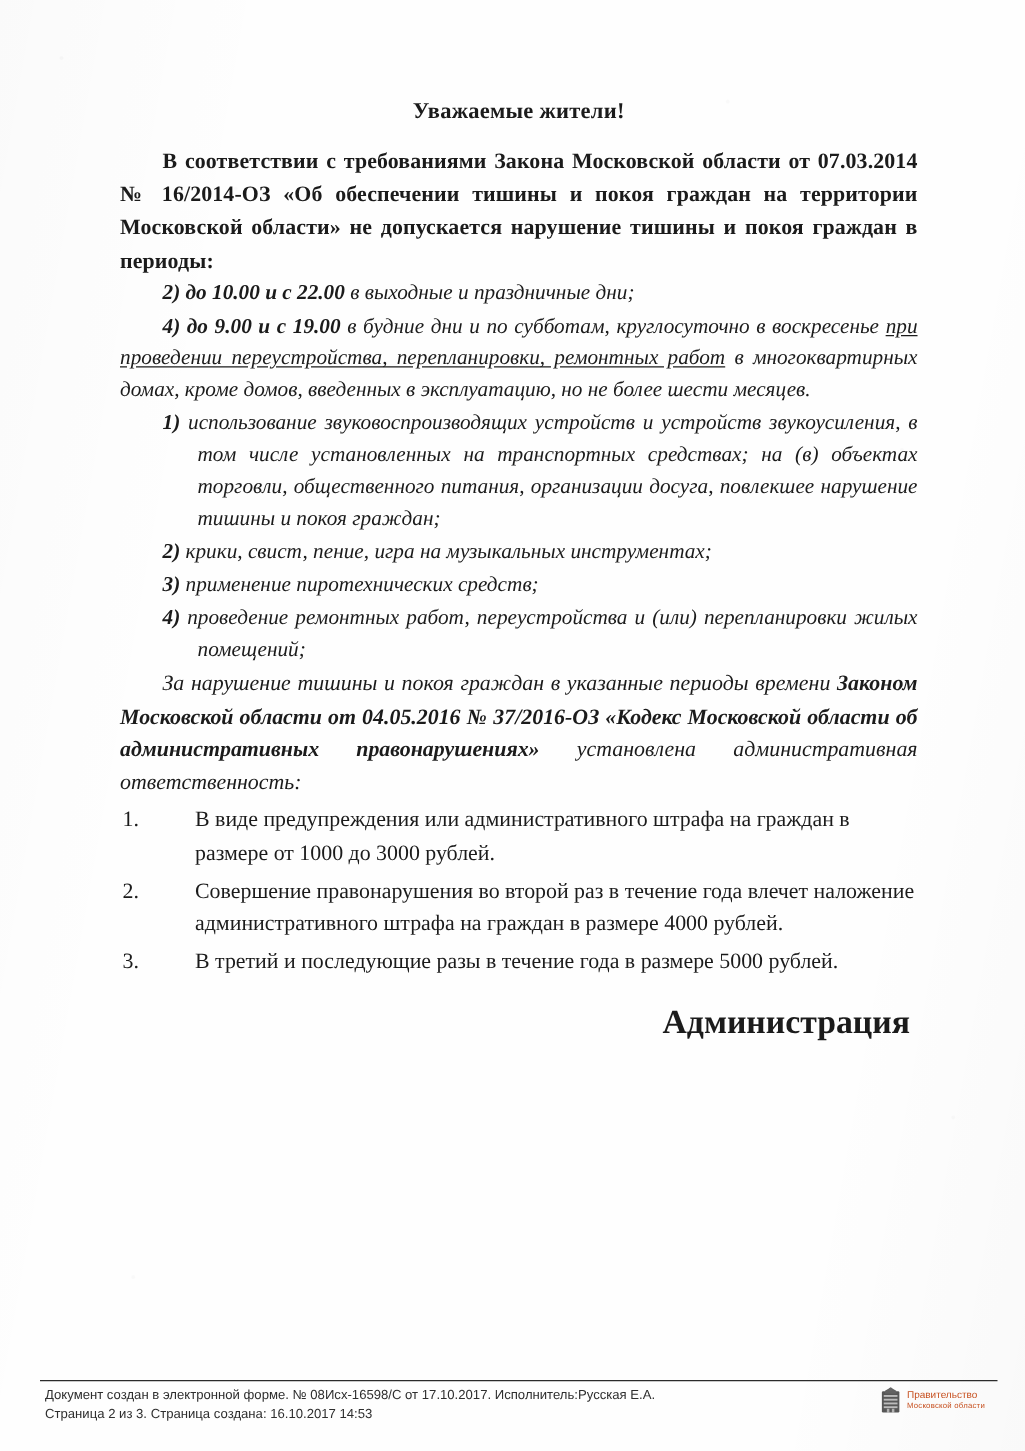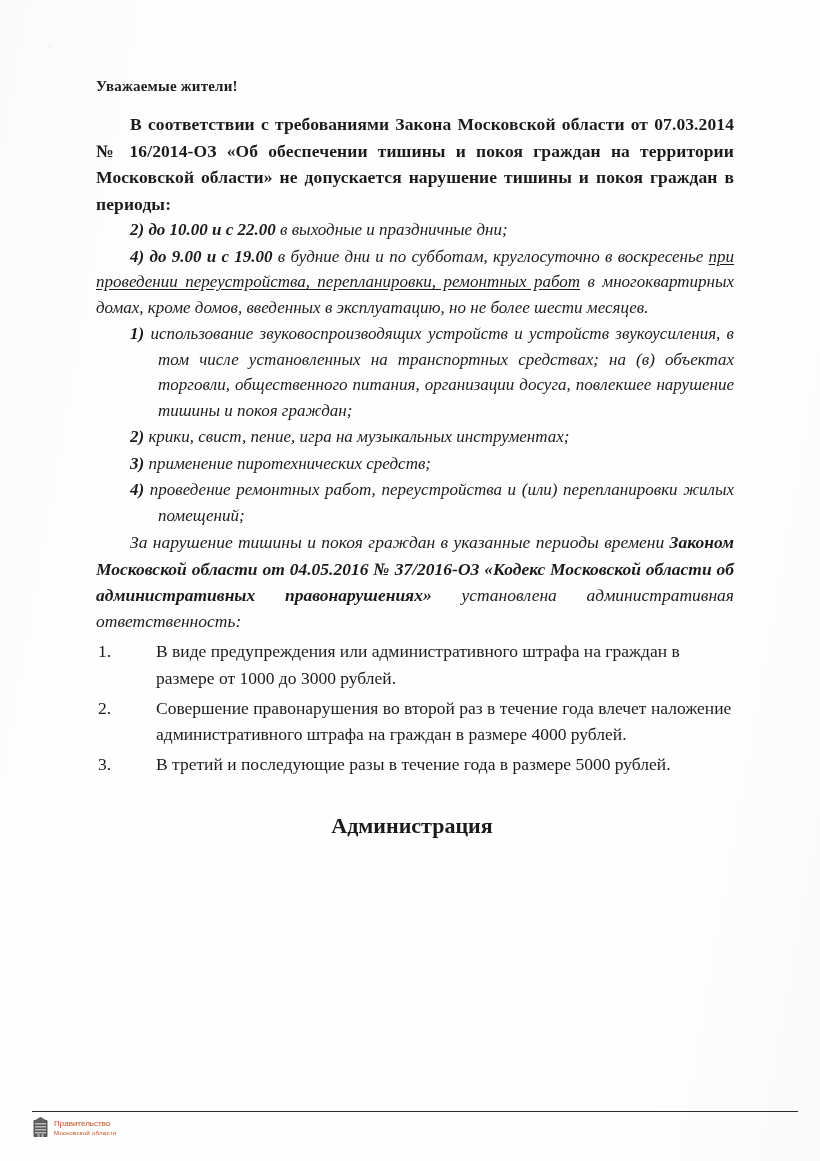--- a/index.html
+++ b/index.html
@@ -35,22 +35,23 @@
       linear-gradient(100deg, rgba(0,0,0,0.014) 0%, rgba(0,0,0,0) 22%, rgba(0,0,0,0) 80%, rgba(0,0,0,0.02) 100%);
   }
   .content {
     position: absolute;
     left: 96px;
     top: 0;
     width: 638px;
   }
 
   .doc-title {
-    font-weight: bold;
-    font-size: 15px;
+    text-align: center;
+    font-weight: bold;
+    font-size: 18px;
     letter-spacing: 0.2px;
     margin-top: 78px;
     margin-bottom: 16px;
   }
 
   p, li {
     margin: 0;
     text-align: justify;
     line-height: 1.5;
   }
@@ -132,24 +133,24 @@
     margin-bottom: 4px;
   }
   .penalty-list > li > .pnum {
     position: absolute;
     left: 2px;
     top: 0;
   }
   .amount { font-weight: normal; }
 
   .signature {
-    margin-top: 35px;
-    text-align: center;
-    font-weight: bold;
-    font-size: 22px;
+    margin-top: 20px;
+    text-align: right;
+    font-weight: bold;
+    font-size: 27px;
     padding-right: 6px;
   }
 
   
   .footer {
     position: absolute;
     left: 32px;
     right: 22px;
     bottom: 22px;
   }
@@ -246,20 +247,24 @@
       </li>
     </ol>
 
     <div class="signature">Администрация</div>
 
   </div>
 
   <div class="footer">
     <div class="footer-rule"></div>
     <div class="footer-body">
+      <div class="footer-text">
+        <div>Документ создан в электронной форме. № 08Исх-16598/С от 17.10.2017. Исполнитель:Русская Е.А.</div>
+        <div>Страница 2 из 3. Страница создана: 16.10.2017 14:53</div>
+      </div>
       <div class="footer-logo">
         <svg class="emblem" viewBox="0 0 34 46">
           <rect x="3" y="8" width="28" height="34" rx="2" fill="#4a4a4a"></rect>
           <path d="M17 2 L26 7 L26 12 L8 12 L8 7 Z" fill="#555"></path>
           <circle cx="17" cy="5" r="3" fill="#5a5a5a"></circle>
           <rect x="6" y="14" width="22" height="3" fill="#f0f0f0" opacity="0.65"></rect>
           <rect x="6" y="20" width="22" height="3" fill="#f0f0f0" opacity="0.65"></rect>
           <rect x="6" y="26" width="22" height="3" fill="#f0f0f0" opacity="0.65"></rect>
           <rect x="6" y="32" width="22" height="3" fill="#f0f0f0" opacity="0.65"></rect>
           <rect x="11" y="36" width="4" height="6" fill="#efefef" opacity="0.6"></rect>

